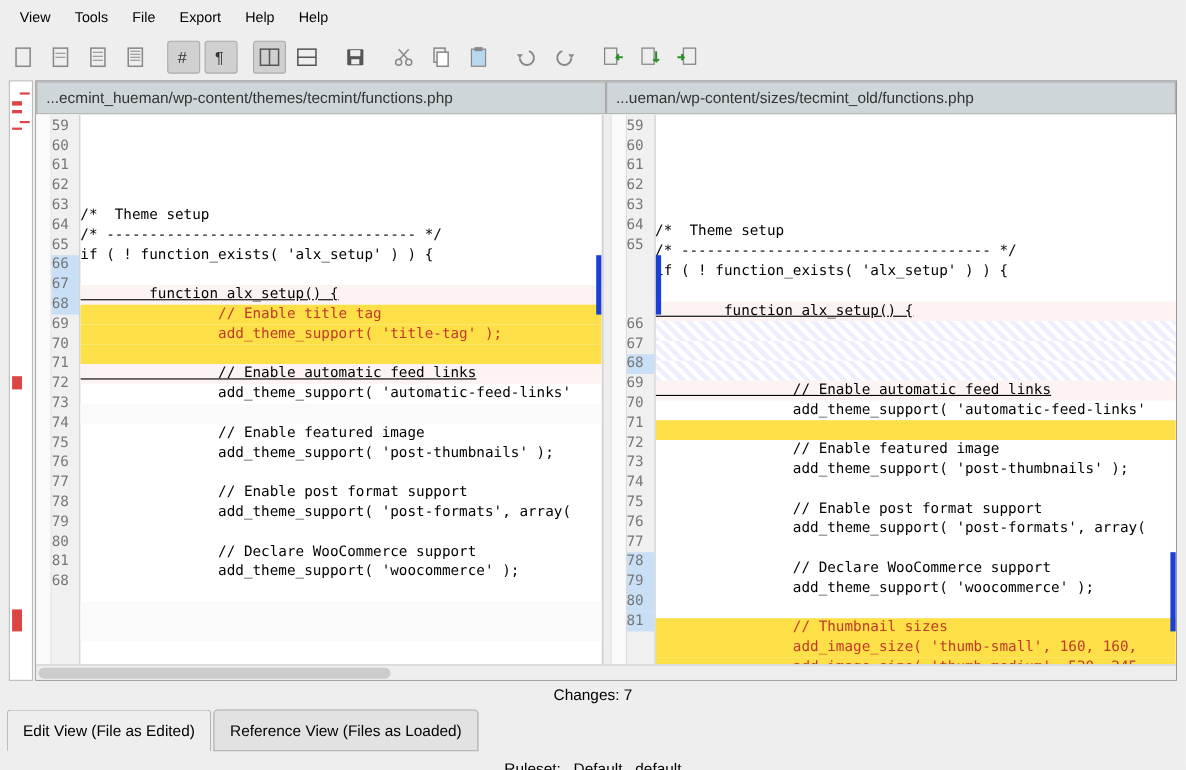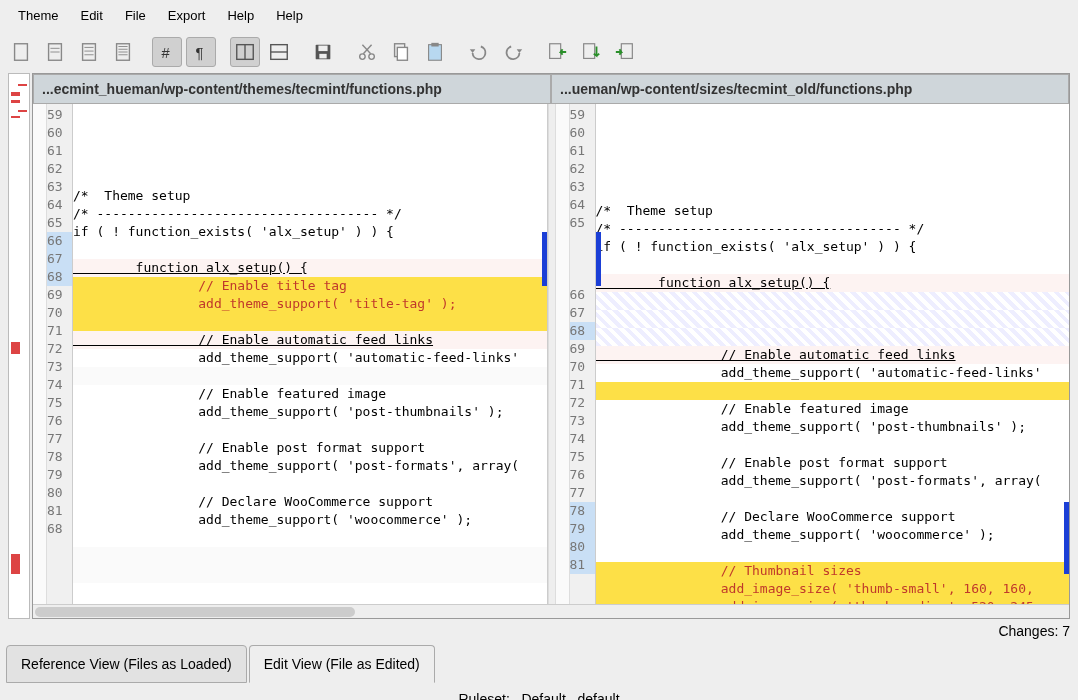--- a/index.html
+++ b/index.html
@@ -13,57 +13,57 @@
 .tbtn { width: 30px; height: 30px; border: 1px solid transparent; border-radius: 3px; display: flex; align-items: center; justify-content: center; cursor: pointer; }
 .tbtn.active { background: #d0d0d0; border: 1px solid #aaa; }
 .tbtn svg { width: 22px; height: 22px; }
 
 .main-area { display: flex; padding: 0 8px; height: 546px; gap: 2px; }
 .diff-summary { width: 22px; background: #fff; border: 1px solid #bbb; position: relative; }
 .diff-summary-mark { position: absolute; left: 2px; width: 9px; background: #d44; }
 
 .panes { flex: 1; display: flex; flex-direction: column; border: 1px solid #999; }
 .tabs-row { display: flex; background: #e6e6e6; }
-.file-tab { flex: 1; padding: 6px 8px; background: #cfd6da; border: 1px solid #aaa; font-weight: bold; font-size: 14px; color: #333; text-align: left; white-space: nowrap; overflow: hidden; }
+.file-tab { flex: 1; padding: 6px 8px; background: #cfd6da; border: 1px solid #aaa; font-weight: normal; font-size: 14px; color: #333; text-align: left; white-space: nowrap; overflow: hidden; }
 
 .code-row { display: flex; flex: 1; background: #fff; overflow: hidden; }
 .pane { flex: 1; display: flex; overflow: hidden; position: relative; border-right: 1px solid #ccc; }
 .pane:last-child { border-right: none; }
 .gutter-link { width: 14px; background: #fafafa; border-right: 1px solid #ddd; }
 .gutter { width: 26px; background: #f0f0f0; border-right: 1px solid #ccc; text-align: right; padding-top: 2px; font-family: monospace; font-size: 13px; color: #777; }
 .gutter div { height: 18px; line-height: 18px; padding-right: 13px; }
 .code { flex: 1; font-family: monospace; font-size: 13px; overflow: hidden; white-space: pre; padding-top: 2px; position: relative; }
 .code-line { height: 18px; line-height: 18px; white-space: pre; overflow: hidden; }
 .hl-add { background: #fde047; color: #c0392b; }
 .hl-context { background: #fdf3f2; text-decoration: underline; }
 .hl-gap { background: repeating-linear-gradient(45deg, #eef, #eef 4px, #fff 4px, #fff 8px); }
 .hl-stripe { background: #fafafa; }
 .edge-mark { position: absolute; top: 0; width: 5px; background: #1b3fd6; }
 .edge-mark.right { right: 0; }
 .edge-mark.left { left: 0; }
 
 .hscroll { height: 14px; background: #eee; border-top: 1px solid #ccc; position: relative; }
 .hscroll-thumb { position: absolute; left: 2px; top: 2px; height: 10px; width: 320px; background: #ccc; border-radius: 5px; }
 
-.status-right { text-align: right; padding: 4px 8px; font-size: 14px; }
+.status-right { text-align: center; padding: 4px 8px; font-size: 14px; }
 
 .view-tabs { display: flex; padding: 2px 6px; }
 .view-tab { padding: 10px 14px; border: 1px solid #aaa; background: #e2e2e2; border-radius: 4px 4px 0 0; margin-right: 2px; cursor: pointer; font-size: 14px; }
 .view-tab.active { background: #eeeeee; border-bottom: 1px solid #eeeeee; }
 
 .ruleset { text-align: center; padding: 6px; font-size: 14px; }
 
 .sep-gap { width: 8px; background: #eee; border-left: 1px solid #ddd; border-right: 1px solid #ddd; }
 </style>
 </head>
 <body>
 
 <div class="menubar" id="menubar">
-    <div class="menubar-item">Theme</div>
-    <div class="menubar-item">Edit</div>
+    <div class="menubar-item">View</div>
+    <div class="menubar-item">Tools</div>
     <div class="menubar-item">File</div>
     <div class="menubar-item">Export</div>
     <div class="menubar-item">Help</div>
     <div class="menubar-item">Help</div>
   </div>
 
 <div class="toolbar">
   <div class="tbtn">
       <svg viewBox="0 0 24 24">
         <rect x="5" y="3" width="14" height="18" fill="none" stroke="#888" stroke-width="1.5"></rect>
@@ -268,17 +268,17 @@
     </div>
     <div class="hscroll">
       <div class="hscroll-thumb"></div>
     </div>
   </div>
 </div>
 
 <div class="status-right">Changes: 7</div>
 
 <div class="view-tabs">
+  <div class="view-tab active">Edit View (File as Edited)</div>
   <div class="view-tab">Reference View (Files as Loaded)</div>
-  <div class="view-tab active">Edit View (File as Edited)</div>
 </div>
 
 <div class="ruleset">Ruleset: _Default_ default</div>
 
 </body></html>

